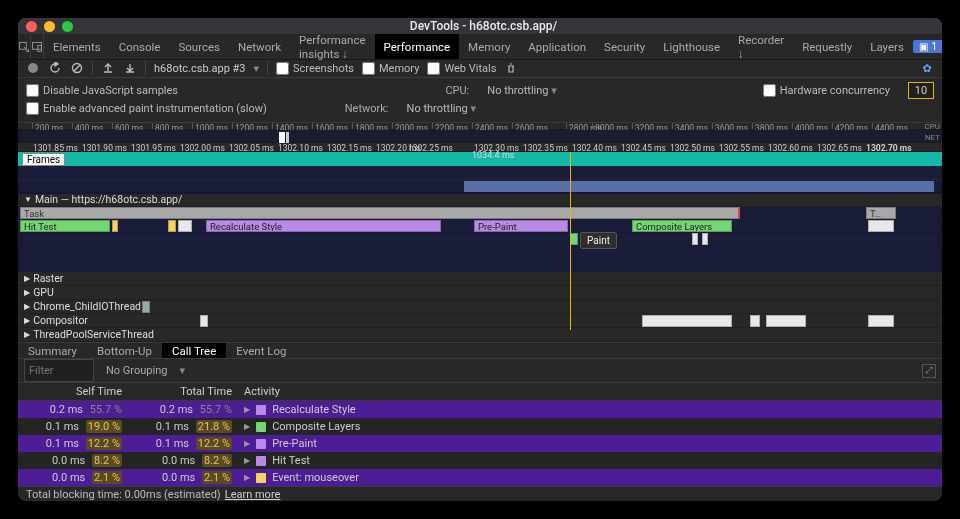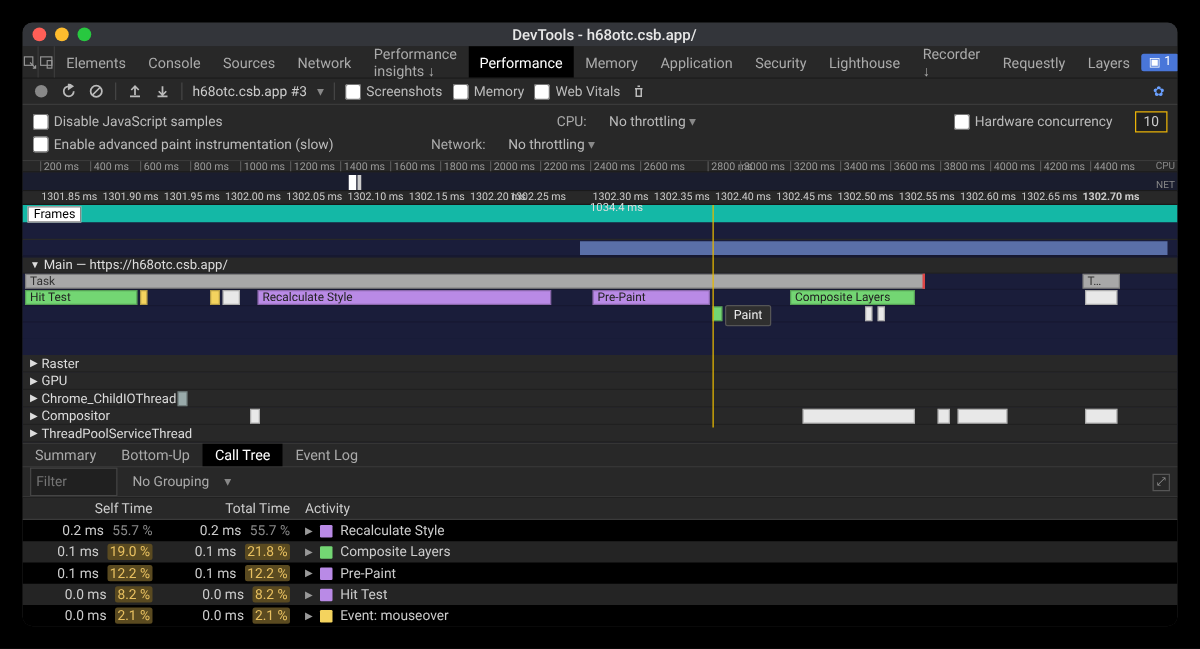--- a/index.html
+++ b/index.html
@@ -65,21 +65,21 @@
 .bottom-tabs { height: 24px; background: #282828; display: flex; align-items: stretch; border-top:1px solid #3a3a3a; border-bottom: 1px solid #3a3a3a; }
 .btab { padding: 0 10px; display:flex; align-items:center; color:#aaa; cursor:pointer; font-size:11.5px; }
 .btab.active { background:#000; color:#fff; }
 
 .filter-row { height: 24px; background:#282828; display:flex; align-items:center; gap:6px; padding:0 6px; border-bottom:1px solid #3a3a3a; }
 .filter-row input { width: 70px; background:#202020; border:1px solid #444; color:#ccc; font-size:11px; padding:4px 4px; }
 .filter-row .grp { color:#aaa; padding:0 6px; }
 .filter-row .tri { color:#888; }
 .filter-row .expand { margin-left:auto; color:#999; border:1px solid #555; width:14px; height:14px; font-size:9px; display:flex; align-items:center; justify-content:center; cursor:pointer; }
 
-.table { background:#000000; font-size:11px; }
+.table { background:#4c1d95; font-size:11px; }
 .table .hdr { display:flex; background:#282828; color:#ccc; border-bottom:1px solid #3a3a3a; }
 .table .hdr > div, .table .trow > div { padding: 2px 6px; }
 .col-self { width: 110px; text-align:right; }
 .col-total { width: 110px; text-align:right; }
 .col-act { flex:1; display:flex; align-items:center; gap:6px; }
 .table .trow { display:flex; color:#ccc; }
 .table .trow:nth-child(even){ background:#242424; }
 .pct { color:#888; margin-left:4px; }
 .pct.hl { background:#5a4a20; color:#e8c060; border-radius:2px; padding:0 2px; }
 .sw { width:10px; height:10px; display:inline-block; border-radius:1px; }
@@ -413,14 +413,18 @@
           <div class="col-total">0.0 ms <span class="pct hl">2.1 %</span></div>
           <div class="col-act">
             <span class="arrow-tree">▶</span>
             <span class="sw yellow"></span>
             <span>Event: mouseover</span>
           </div>
         </div>
       </div>
   </div>
 
+  <div class="footer">
+    <span>Total blocking time: 0.00ms (estimated)</span>
+    <a>Learn more</a>
+  </div>
 
 </div>
 
 </body></html>

